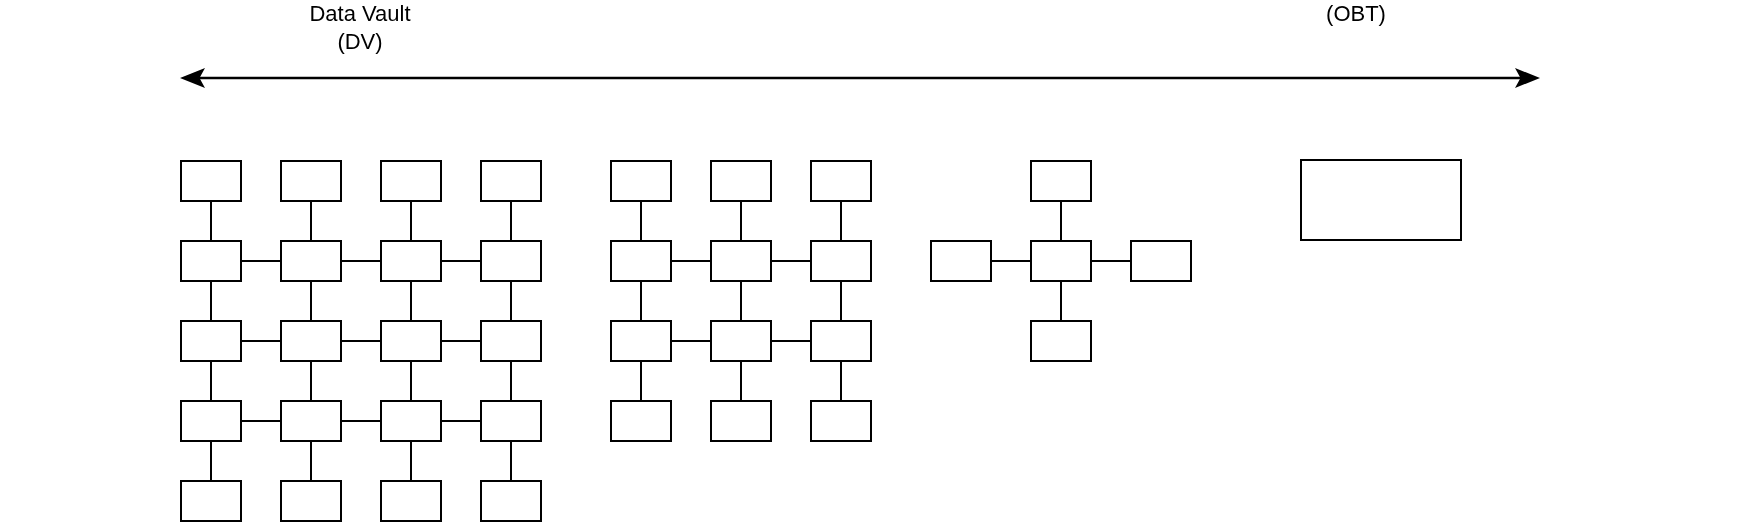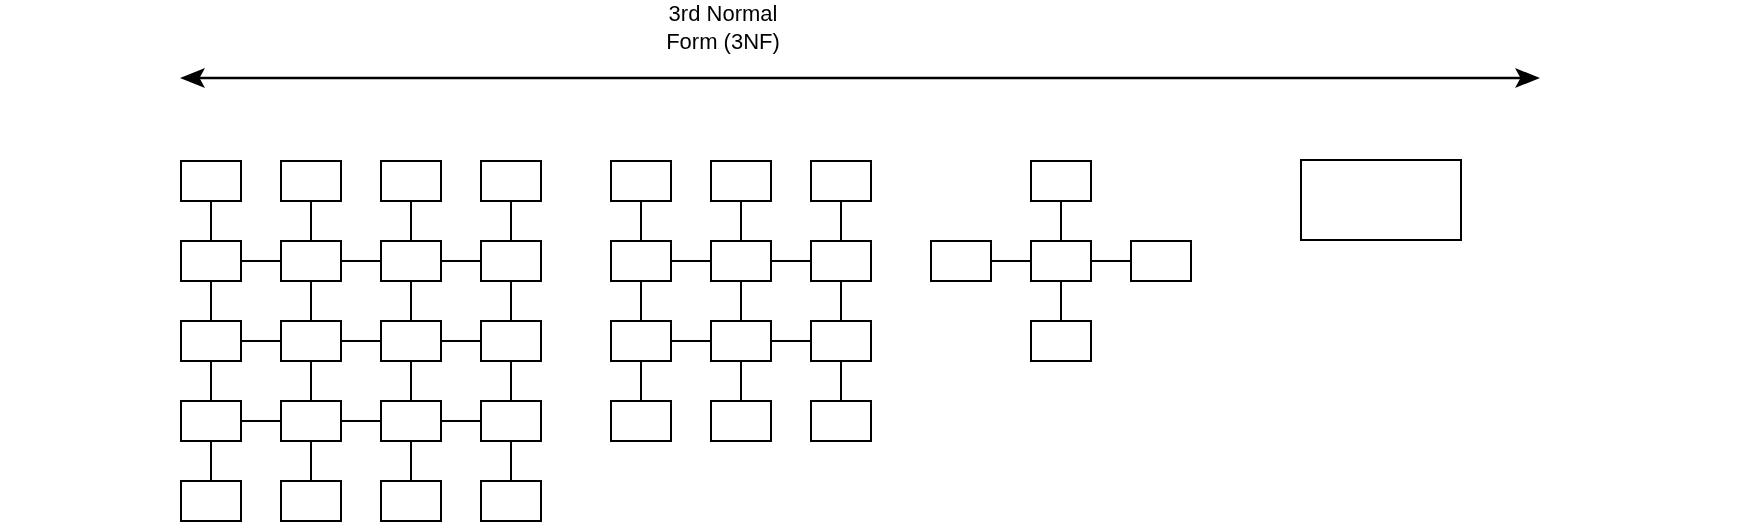--- a/index.html
+++ b/index.html
@@ -39,25 +39,26 @@
     height: 524px;
   }
   .arrow-line { stroke: var(--ink); stroke-width: 2.4; }
   .arrow-head { fill: var(--ink); stroke: none; }
 </style>
 </head>
 <body>
 
 <div class="canvas">
 
-  <div class="section-title" style="left:723px">
-    <div>3rd Normal</div>
-    <div>Form (3NF)</div>
+  <div class="section-title" style="left:360px">
+    <div>Data Vault</div>
+    <div>(DV)</div>
   </div>
   <div class="section-title" style="left:1356px">
+    <div>(OBT)</div>
   </div>
 
 
   <svg class="layer" viewBox="0 0 1742 524">
     <line class="arrow-line" x1="199" y1="78" x2="1521" y2="78"></line>
     <polygon class="arrow-head" points="180,78 205,68 199.5,78 205,88"></polygon>
     <polygon class="arrow-head" points="1540,78 1515,68 1520.5,78 1515,88"></polygon>
   </svg>
 
   <svg class="layer" id="schema-svg" viewBox="0 0 1742 524">

